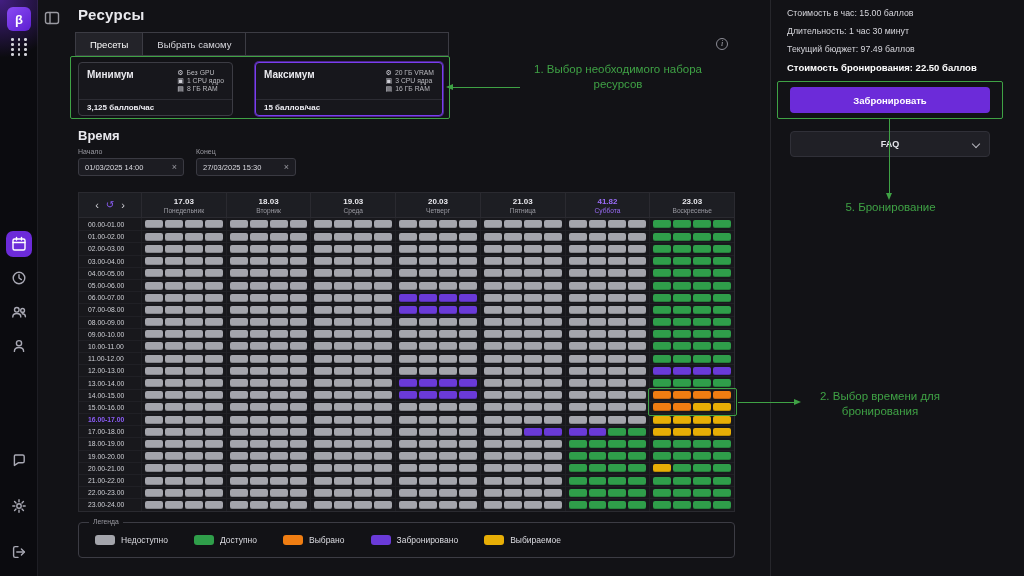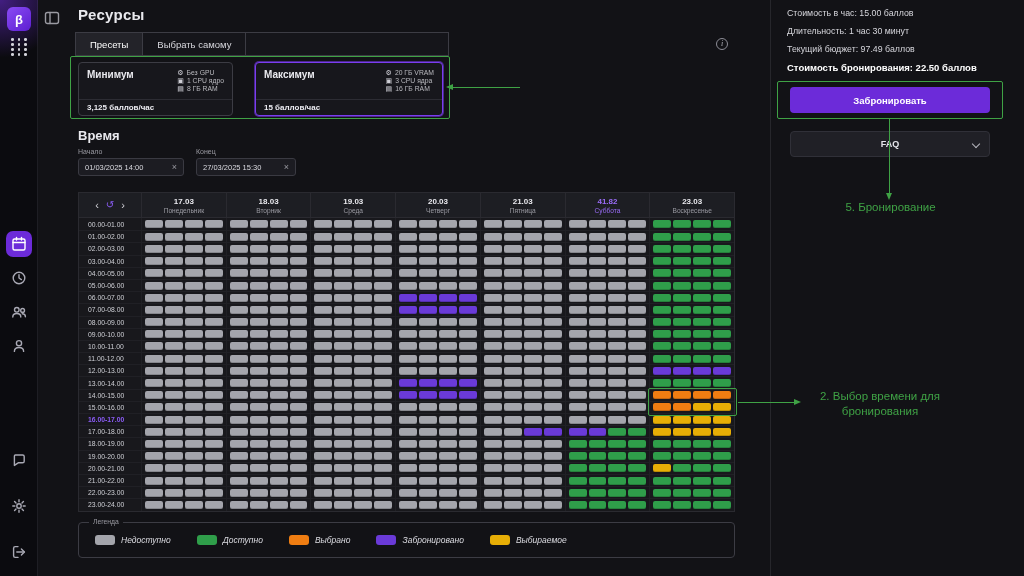--- a/index.html
+++ b/index.html
@@ -79,21 +79,21 @@
   .srow { display: flex; height: 12.2px; }
   .srow + .srow { border-top: 1px solid #202025; }
   .hlabel { width: 62px; font-size: 6.8px; color: #cfd0d6; display: flex; align-items: center; padding-left: 9px; }
   .hlabel.hl { color: #8a5cf5; font-weight: bold; }
   .scell { flex: 1; display: flex; align-items: center; gap: 2px; padding: 0 3px; border-left: 1px solid #202025; }
   .seg { flex: 1; height: 8px; border-radius: 2px; box-shadow: inset 0 -1px 0 rgba(0,0,0,.18); }
 
   .legend { position: absolute; left: 40px; top: 522px; width: 657px; height: 36px; border: 1px solid #3c3c44; border-radius: 4px;
     display: flex; align-items: center; padding: 0 16px; }
   .legend-title { position: absolute; top: -5px; left: 10px; background: #121216; padding: 0 4px; font-size: 6.8px; color: #9a9aa2; }
-  .legend-items { display: flex; gap: 26px; font-style: italic; }
+  .legend-items { display: flex; gap: 26px; }
   .litem { display: flex; align-items: center; gap: 6px; }
   .lchip { width: 20px; height: 10px; border-radius: 3px; display: block; }
   .llabel { font-size: 8.5px; color: #dcdce2; }
 
   
   .vdiv { position: absolute; left: 770px; top: 0; width: 1px; height: 576px; background: #26262b; }
   .rpanel { position: absolute; left: 771px; top: 0; width: 253px; height: 576px; }
   .binfo { position: absolute; left: 16px; top: 8px; display: flex; flex-direction: column; gap: 8px; }
   .bline { font-size: 8.8px; color: #d6d6dc; }
   .btotal { position: absolute; left: 16px; top: 62px; font-size: 9.5px; font-weight: bold; color: #ffffff; }
@@ -1451,20 +1451,21 @@
     <div class="faq">
       <span class="faq-label">FAQ</span>
       <span class="faq-chev"></span>
     </div>
   </section>
 
   <div class="ann ann-box" id="ann-box1"></div>
   <div class="ann arrow-h" id="ann-arrow1">
       <i></i>
     </div>
+  <div class="ann ann-text" id="ann-text1">1. Выбор необходимого набора ресурсов</div>
 
   <div class="ann ann-box" id="ann-box2"></div>
   <div class="ann arrow-h" id="ann-arrow2">
       <i></i>
     </div>
   <div class="ann ann-text" id="ann-text2">2. Выбор времени для бронирования</div>
 
   <div class="ann ann-box" id="ann-box3"></div>
   <div class="ann arrow-v" id="ann-arrow3">
       <i></i>

